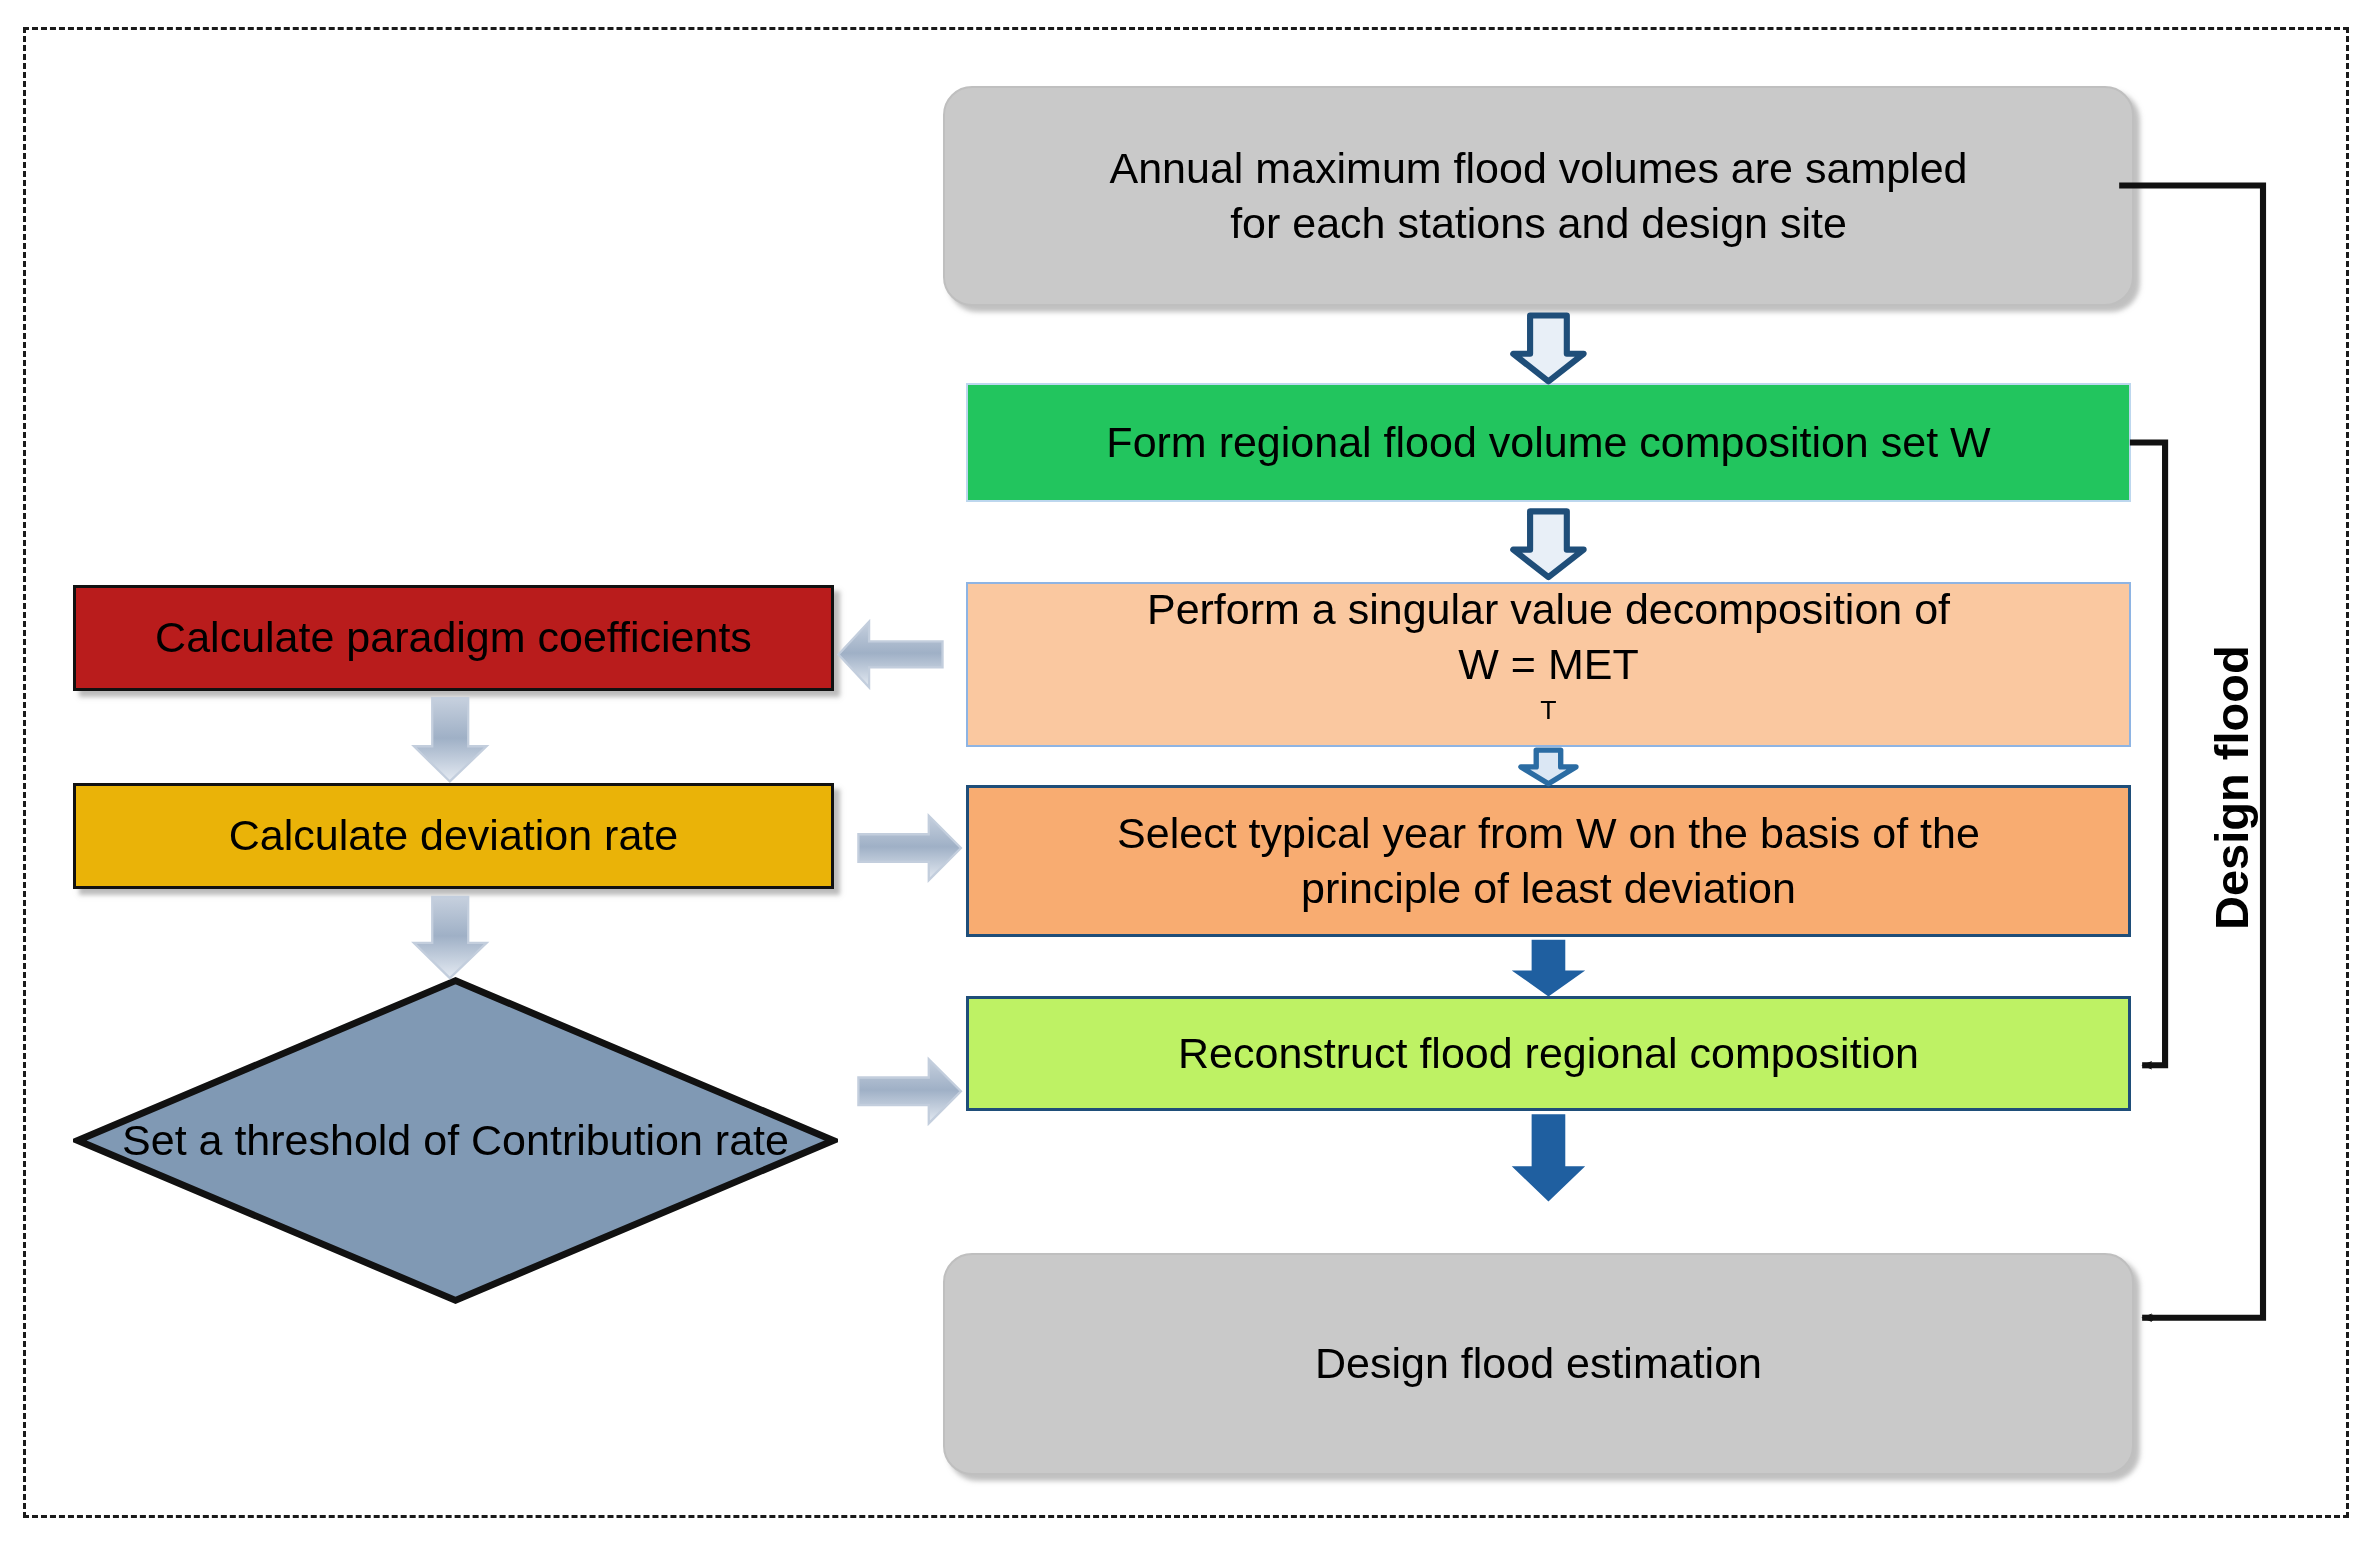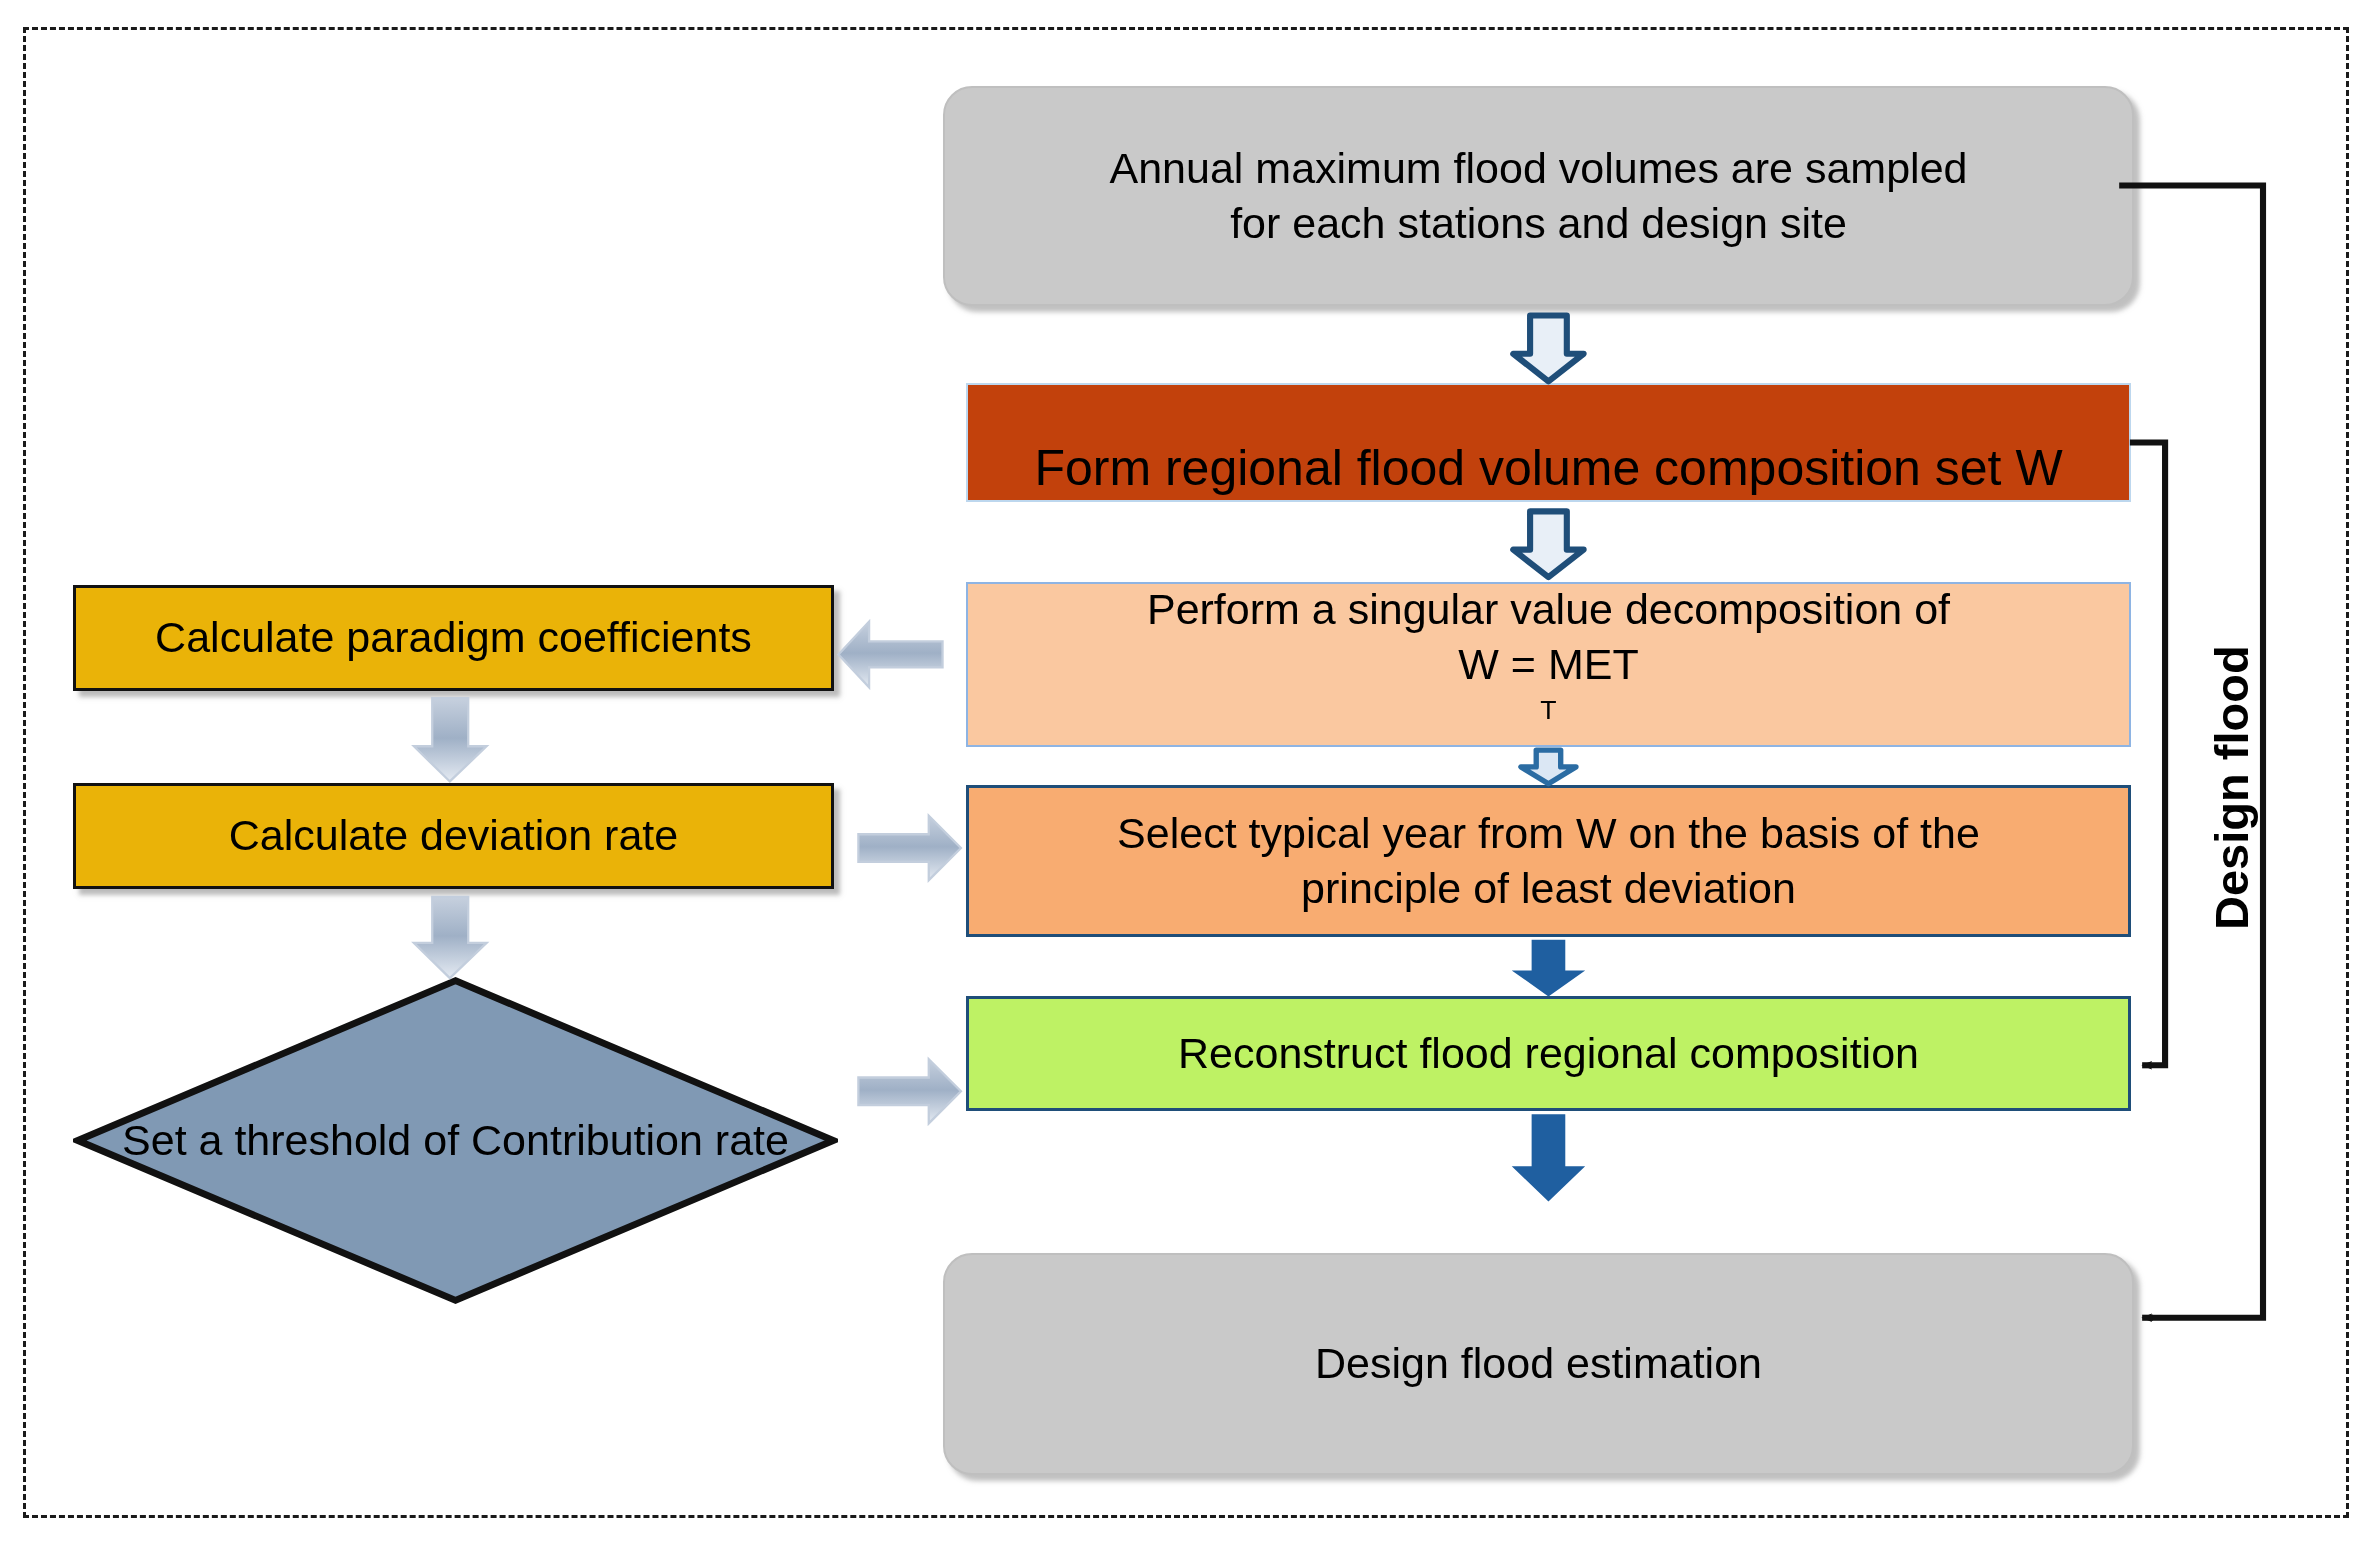--- a/index.html
+++ b/index.html
@@ -17,27 +17,27 @@
   .node span{display:block;line-height:1.28;}
 
   
   .terminal{
     background:#c9c9c9;border:2.3px solid #bfbfbf;border-radius:29px;
     box-shadow:5.4px 5.4px 5.4px rgba(140,140,140,.55);
     font-size:43px;
   }
 
   
-  .p-light{ background:#c2410c; border:2.3px solid #bdd7ee; font-size:50px;align-items:flex-end;}
+  .p-light{ background:#22c55e; border:2.3px solid #bdd7ee; font-size:43px;}
   .p-mid  { background:#fac8a0; border:2.3px solid #8eb4e3; font-size:43px;}
   .p-mid2 { background:#f8ac71; border:3.1px solid #1f4e79; font-size:43px;}
   .p-dark { background:#bef264; border:3.1px solid #1f4e79; font-size:43px;}
 
   
-  .l-lightblue{ background:#eab308; border:3.1px solid #111; box-shadow:6.1px 6.1px 4.6px rgba(120,120,120,.5); font-size:43px;}
+  .l-lightblue{ background:#b91c1c; border:3.1px solid #111; box-shadow:6.1px 6.1px 4.6px rgba(120,120,120,.5); font-size:43px;}
   .l-midblue  { background:#eab308; border:3.1px solid #111; box-shadow:6.1px 6.1px 4.6px rgba(120,120,120,.5); font-size:43px;}
 
   .diamond-wrap{position:absolute;}
   .diamond-wrap svg{position:absolute;left:0;top:0;}
   .diamond-label{
     position:absolute;left:0;top:0;width:100%;height:100%;
     display:flex;align-items:center;justify-content:center;text-align:center;
     font-size:43px;line-height:1.3;color:#000;pointer-events:none;
   }
 

